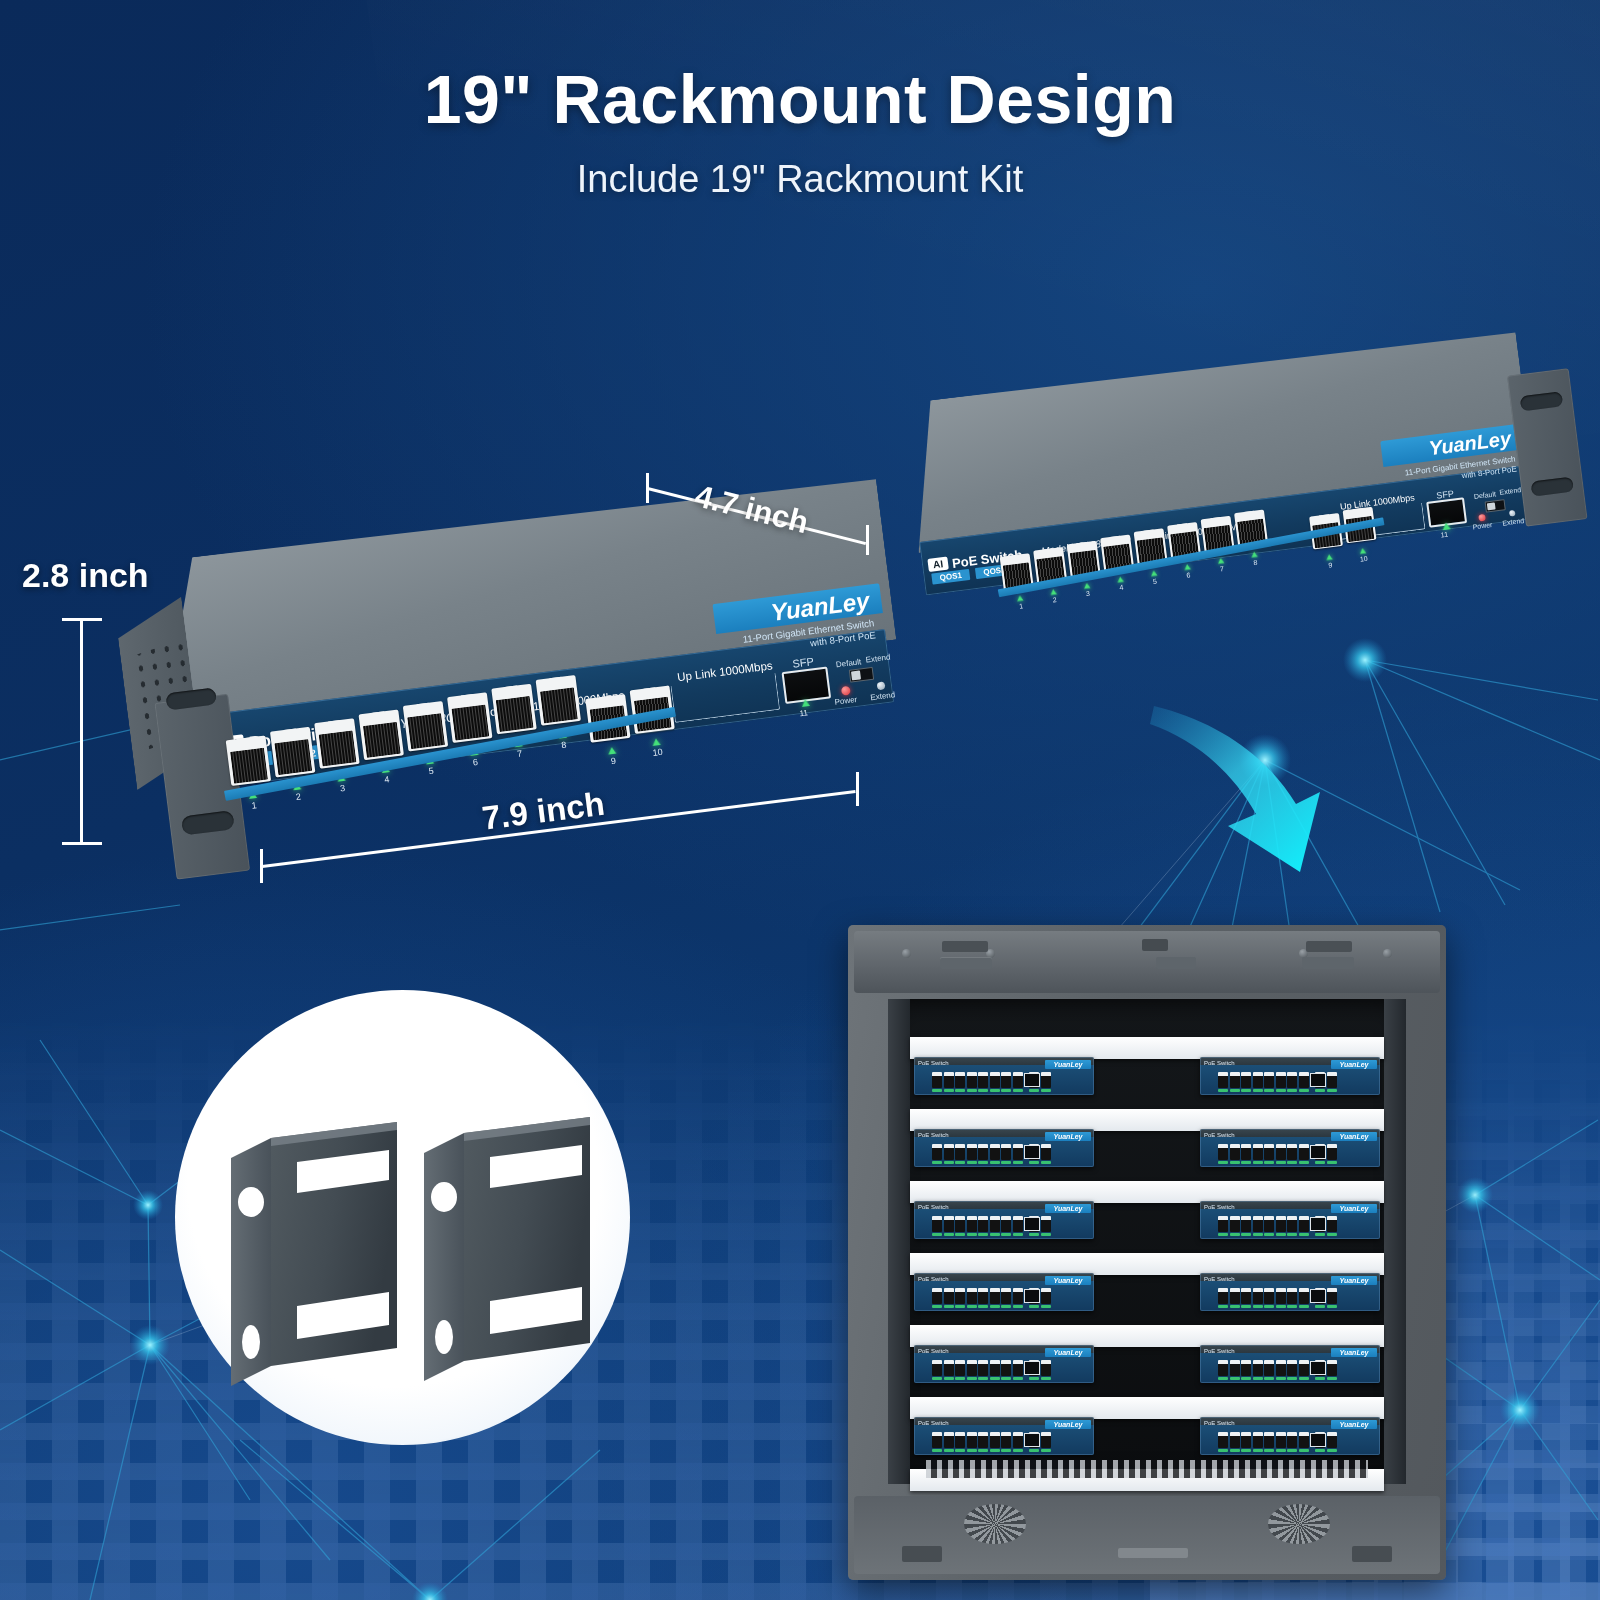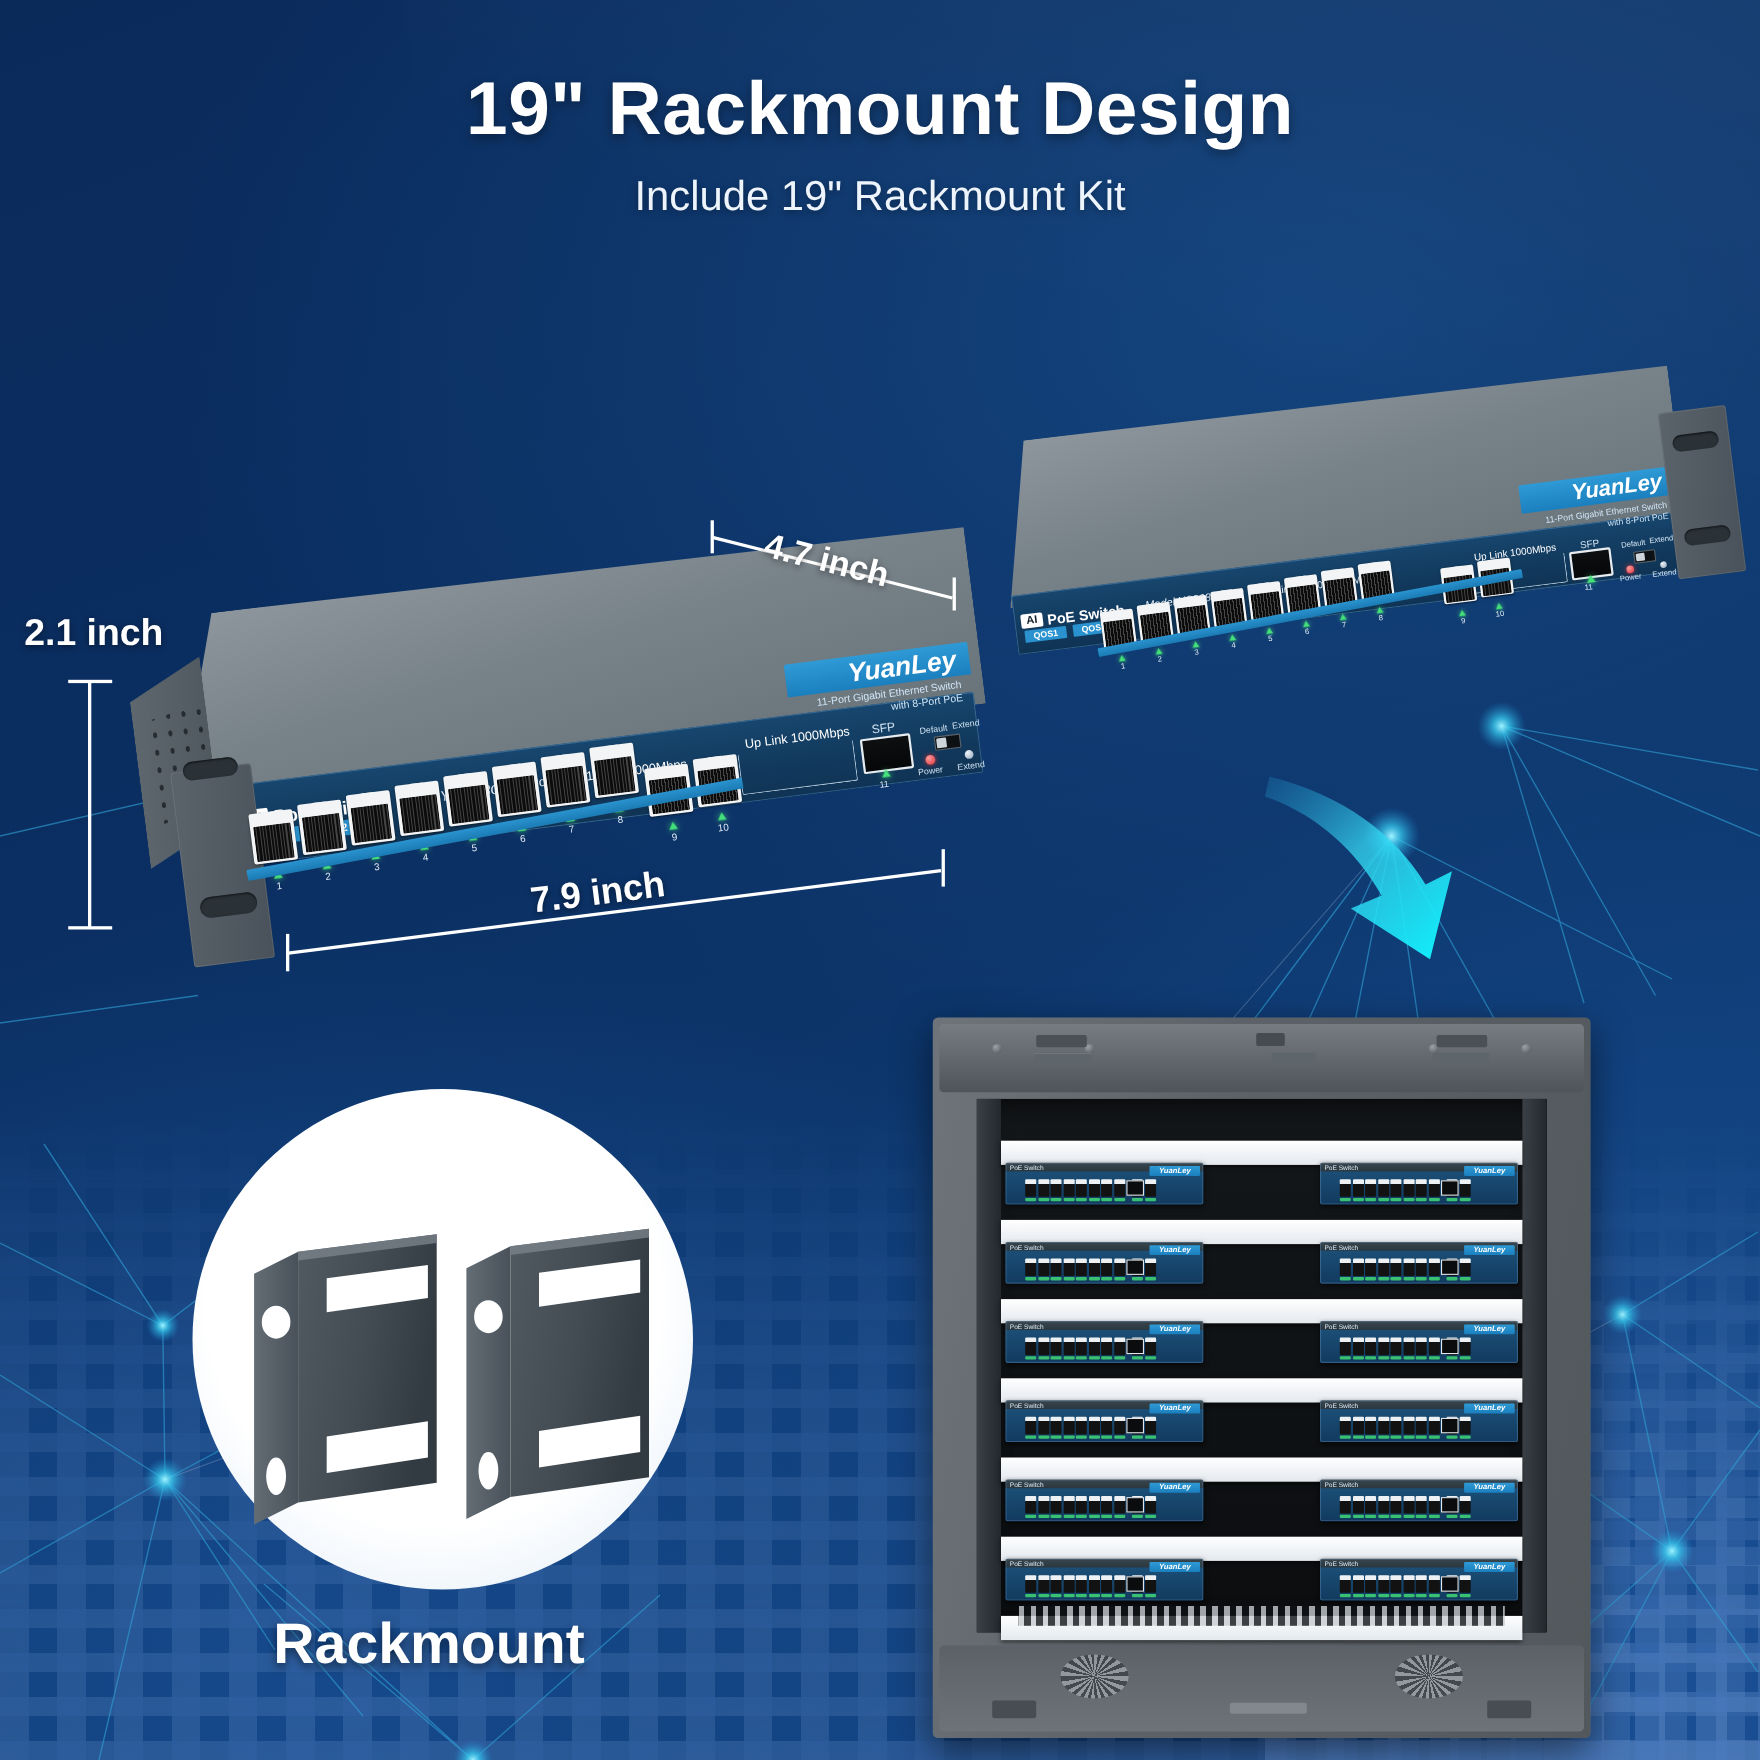--- a/index.html
+++ b/index.html
@@ -450,21 +450,21 @@
       <div class="led" style="left:11px;top:39px;transform:scale(.8);"></div>
       <div class="portnum" style="left:8px;top:47px;width:14px;font-size:7px;">10</div>
     </div>
     <div class="ledstrip" style="left:104px;top:196px;width:392px;height:8px;transform:rotate(-3.4deg);transform-origin:0 0;"></div>
   </div>
 
   <div>
     <div class="dimline" style="left:80px;top:620px;width:3px;height:224px;"></div>
     <div class="dimline" style="left:62px;top:618px;width:40px;height:3px;"></div>
     <div class="dimline" style="left:62px;top:842px;width:40px;height:3px;"></div>
-    <div class="dimtxt" style="left:22px;top:556px;font-size:34px;">2.1 inch</div>
+    <div class="dimtxt" style="left:22px;top:556px;font-size:34px;">2.8 inch</div>
   </div>
 
   <div>
     <div class="dimline" style="left:648px;top:487px;width:225px;height:3px;transform:rotate(14.2deg);transform-origin:0 0;"></div>
     <div class="dimline" style="left:646px;top:473px;width:3px;height:30px;"></div>
     <div class="dimline" style="left:866px;top:525px;width:3px;height:30px;"></div>
     <div class="dimtxt" style="left:700px;top:478px;font-size:31px;transform:rotate(14.2deg);transform-origin:0 0;">4.7 inch</div>
   </div>
 
   <div>
@@ -504,21 +504,20 @@
   <svg class="bracket" style="left:418px;top:1115px;width:180px;height:270px;" viewBox="0 0 180 270">
     <path d="M6,38 L46,18 L46,246 L6,266 Z" fill="url(#brkFlange)"></path>
     <path d="M46,18 L172,2 L172,228 L46,246 Z" fill="url(#brkFace)"></path>
     <ellipse cx="26" cy="82" rx="13" ry="15" fill="#fff"></ellipse>
     <ellipse cx="26" cy="222" rx="9" ry="17" fill="#fff"></ellipse>
     <path d="M72,42 L164,30 L164,60 L72,73 Z" fill="#fff"></path>
     <path d="M72,186 L164,172 L164,205 L72,219 Z" fill="#fff"></path>
     <path d="M46,18 L172,2 L172,10 L46,26 Z" fill="#79828a" opacity=".8"></path>
   </svg>
 
-  <div class="rackcap">Rackmount</div>
 
   <div class="rack">
     <div class="rack-frame"></div>
     <div class="rack-top">
       <div class="rackbolt" style="left:48px;top:18px;"></div>
       <div class="rackbolt" style="left:132px;top:18px;"></div>
       <div class="rackbolt" style="right:132px;top:18px;"></div>
       <div class="rackbolt" style="right:48px;top:18px;"></div>
       <div style="position:absolute;left:88px;top:10px;width:46px;height:11px;background:#4a5055;border-radius:2px;"></div>
       <div style="position:absolute;left:288px;top:8px;width:26px;height:12px;background:#454b50;border-radius:2px;"></div>

